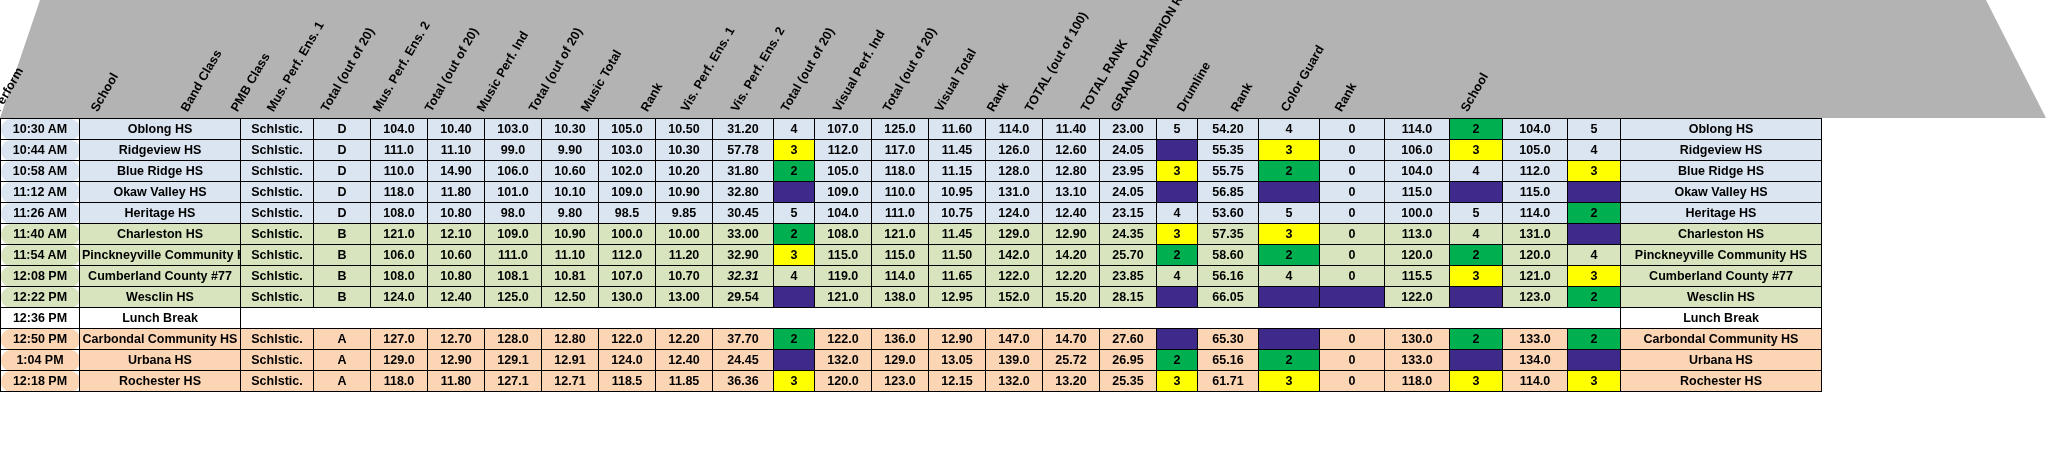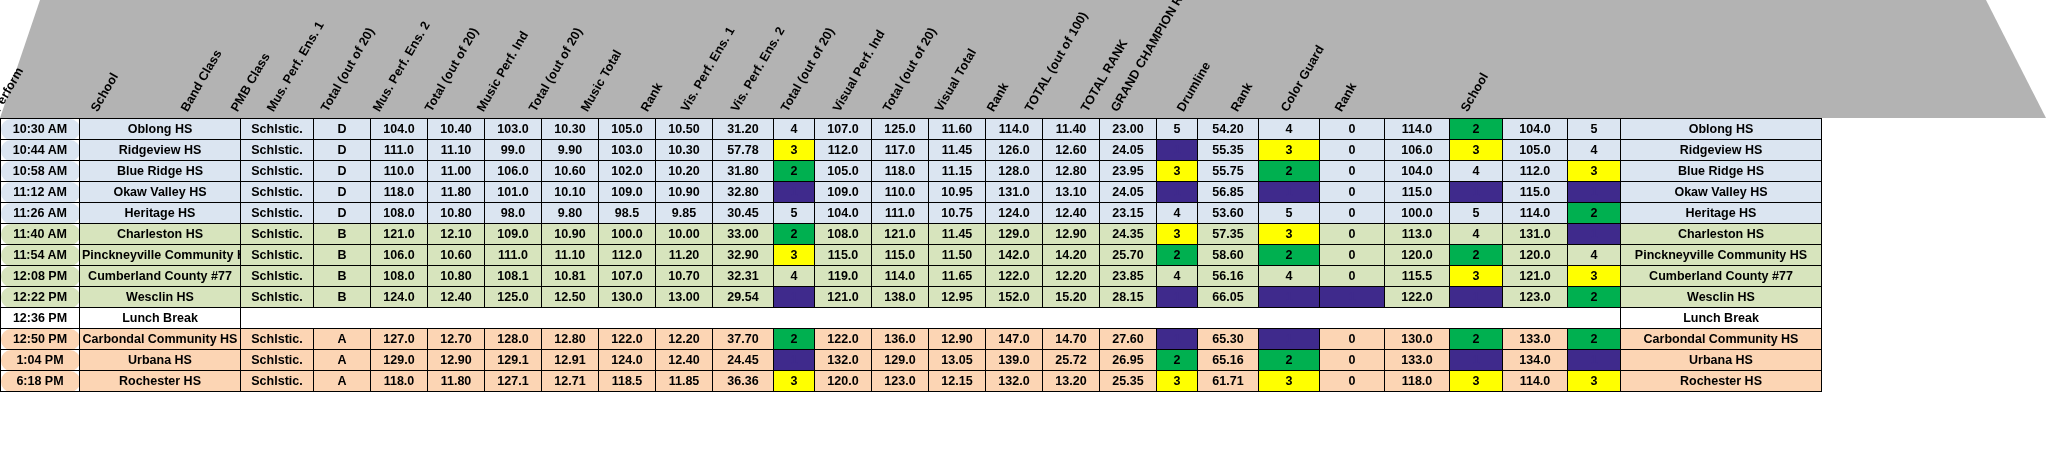--- a/index.html
+++ b/index.html
@@ -128,21 +128,21 @@
           <td style="width: 60px; min-width: 60px; max-width: 60px;">105.0</td>
           <td style="width: 48px; min-width: 48px; max-width: 48px;">4</td>
           <td class="school" style="width: 196px; min-width: 196px; max-width: 196px;">Ridgeview HS</td>
         </tr>
         <tr class="r-blue">
           <td class="time" style="width: 74px; min-width: 74px; max-width: 74px;">10:58 AM</td>
           <td class="school" style="width: 156px; min-width: 156px; max-width: 156px;">Blue Ridge HS</td>
           <td style="width: 68px; min-width: 68px; max-width: 68px;">Schlstic.</td>
           <td style="width: 52px; min-width: 52px; max-width: 52px;">D</td>
           <td style="width: 52px; min-width: 52px; max-width: 52px;">110.0</td>
-          <td style="width: 52px; min-width: 52px; max-width: 52px;">11.00</td>
+          <td style="width: 52px; min-width: 52px; max-width: 52px;">14.90</td>
           <td style="width: 52px; min-width: 52px; max-width: 52px;">106.0</td>
           <td style="width: 52px; min-width: 52px; max-width: 52px;">10.60</td>
           <td style="width: 52px; min-width: 52px; max-width: 52px;">102.0</td>
           <td style="width: 52px; min-width: 52px; max-width: 52px;">10.20</td>
           <td style="width: 56px; min-width: 56px; max-width: 56px;">31.80</td>
           <td class="c-green" style="width: 36px; min-width: 36px; max-width: 36px;">2</td>
           <td style="width: 52px; min-width: 52px; max-width: 52px;">105.0</td>
           <td style="width: 52px; min-width: 52px; max-width: 52px;">118.0</td>
           <td style="width: 52px; min-width: 52px; max-width: 52px;">11.15</td>
           <td style="width: 52px; min-width: 52px; max-width: 52px;">128.0</td>
@@ -278,21 +278,21 @@
           <td class="time" style="width: 74px; min-width: 74px; max-width: 74px;">12:08 PM</td>
           <td class="school" style="width: 156px; min-width: 156px; max-width: 156px;">Cumberland County #77</td>
           <td style="width: 68px; min-width: 68px; max-width: 68px;">Schlstic.</td>
           <td style="width: 52px; min-width: 52px; max-width: 52px;">B</td>
           <td style="width: 52px; min-width: 52px; max-width: 52px;">108.0</td>
           <td style="width: 52px; min-width: 52px; max-width: 52px;">10.80</td>
           <td style="width: 52px; min-width: 52px; max-width: 52px;">108.1</td>
           <td style="width: 52px; min-width: 52px; max-width: 52px;">10.81</td>
           <td style="width: 52px; min-width: 52px; max-width: 52px;">107.0</td>
           <td style="width: 52px; min-width: 52px; max-width: 52px;">10.70</td>
-          <td style="width: 56px; min-width: 56px; max-width: 56px;">32.31</td>
+          <td style="width: 56px; min-width: 56px; max-width: 56px; font-style: italic;">32.31</td>
           <td style="width: 36px; min-width: 36px; max-width: 36px;">4</td>
           <td style="width: 52px; min-width: 52px; max-width: 52px;">119.0</td>
           <td style="width: 52px; min-width: 52px; max-width: 52px;">114.0</td>
           <td style="width: 52px; min-width: 52px; max-width: 52px;">11.65</td>
           <td style="width: 52px; min-width: 52px; max-width: 52px;">122.0</td>
           <td style="width: 52px; min-width: 52px; max-width: 52px;">12.20</td>
           <td style="width: 52px; min-width: 52px; max-width: 52px;">23.85</td>
           <td style="width: 36px; min-width: 36px; max-width: 36px;">4</td>
           <td style="width: 56px; min-width: 56px; max-width: 56px;">56.16</td>
           <td style="width: 56px; min-width: 56px; max-width: 56px;">4</td>
@@ -413,21 +413,21 @@
           <td style="width: 56px; min-width: 56px; max-width: 56px;">65.16</td>
           <td class="c-green" style="width: 56px; min-width: 56px; max-width: 56px;">2</td>
           <td style="width: 60px; min-width: 60px; max-width: 60px;">0</td>
           <td style="width: 60px; min-width: 60px; max-width: 60px;">133.0</td>
           <td class="c-purple" style="width: 48px; min-width: 48px; max-width: 48px;">1</td>
           <td style="width: 60px; min-width: 60px; max-width: 60px;">134.0</td>
           <td class="c-purple" style="width: 48px; min-width: 48px; max-width: 48px;">1</td>
           <td class="school" style="width: 196px; min-width: 196px; max-width: 196px;">Urbana HS</td>
         </tr>
         <tr class="r-orange">
-          <td class="time" style="width: 74px; min-width: 74px; max-width: 74px;">6:18 PM</td>
+          <td class="time" style="width: 74px; min-width: 74px; max-width: 74px;">12:18 PM</td>
           <td class="school" style="width: 156px; min-width: 156px; max-width: 156px;">Rochester HS</td>
           <td style="width: 68px; min-width: 68px; max-width: 68px;">Schlstic.</td>
           <td style="width: 52px; min-width: 52px; max-width: 52px;">A</td>
           <td style="width: 52px; min-width: 52px; max-width: 52px;">118.0</td>
           <td style="width: 52px; min-width: 52px; max-width: 52px;">11.80</td>
           <td style="width: 52px; min-width: 52px; max-width: 52px;">127.1</td>
           <td style="width: 52px; min-width: 52px; max-width: 52px;">12.71</td>
           <td style="width: 52px; min-width: 52px; max-width: 52px;">118.5</td>
           <td style="width: 52px; min-width: 52px; max-width: 52px;">11.85</td>
           <td style="width: 56px; min-width: 56px; max-width: 56px;">36.36</td>

